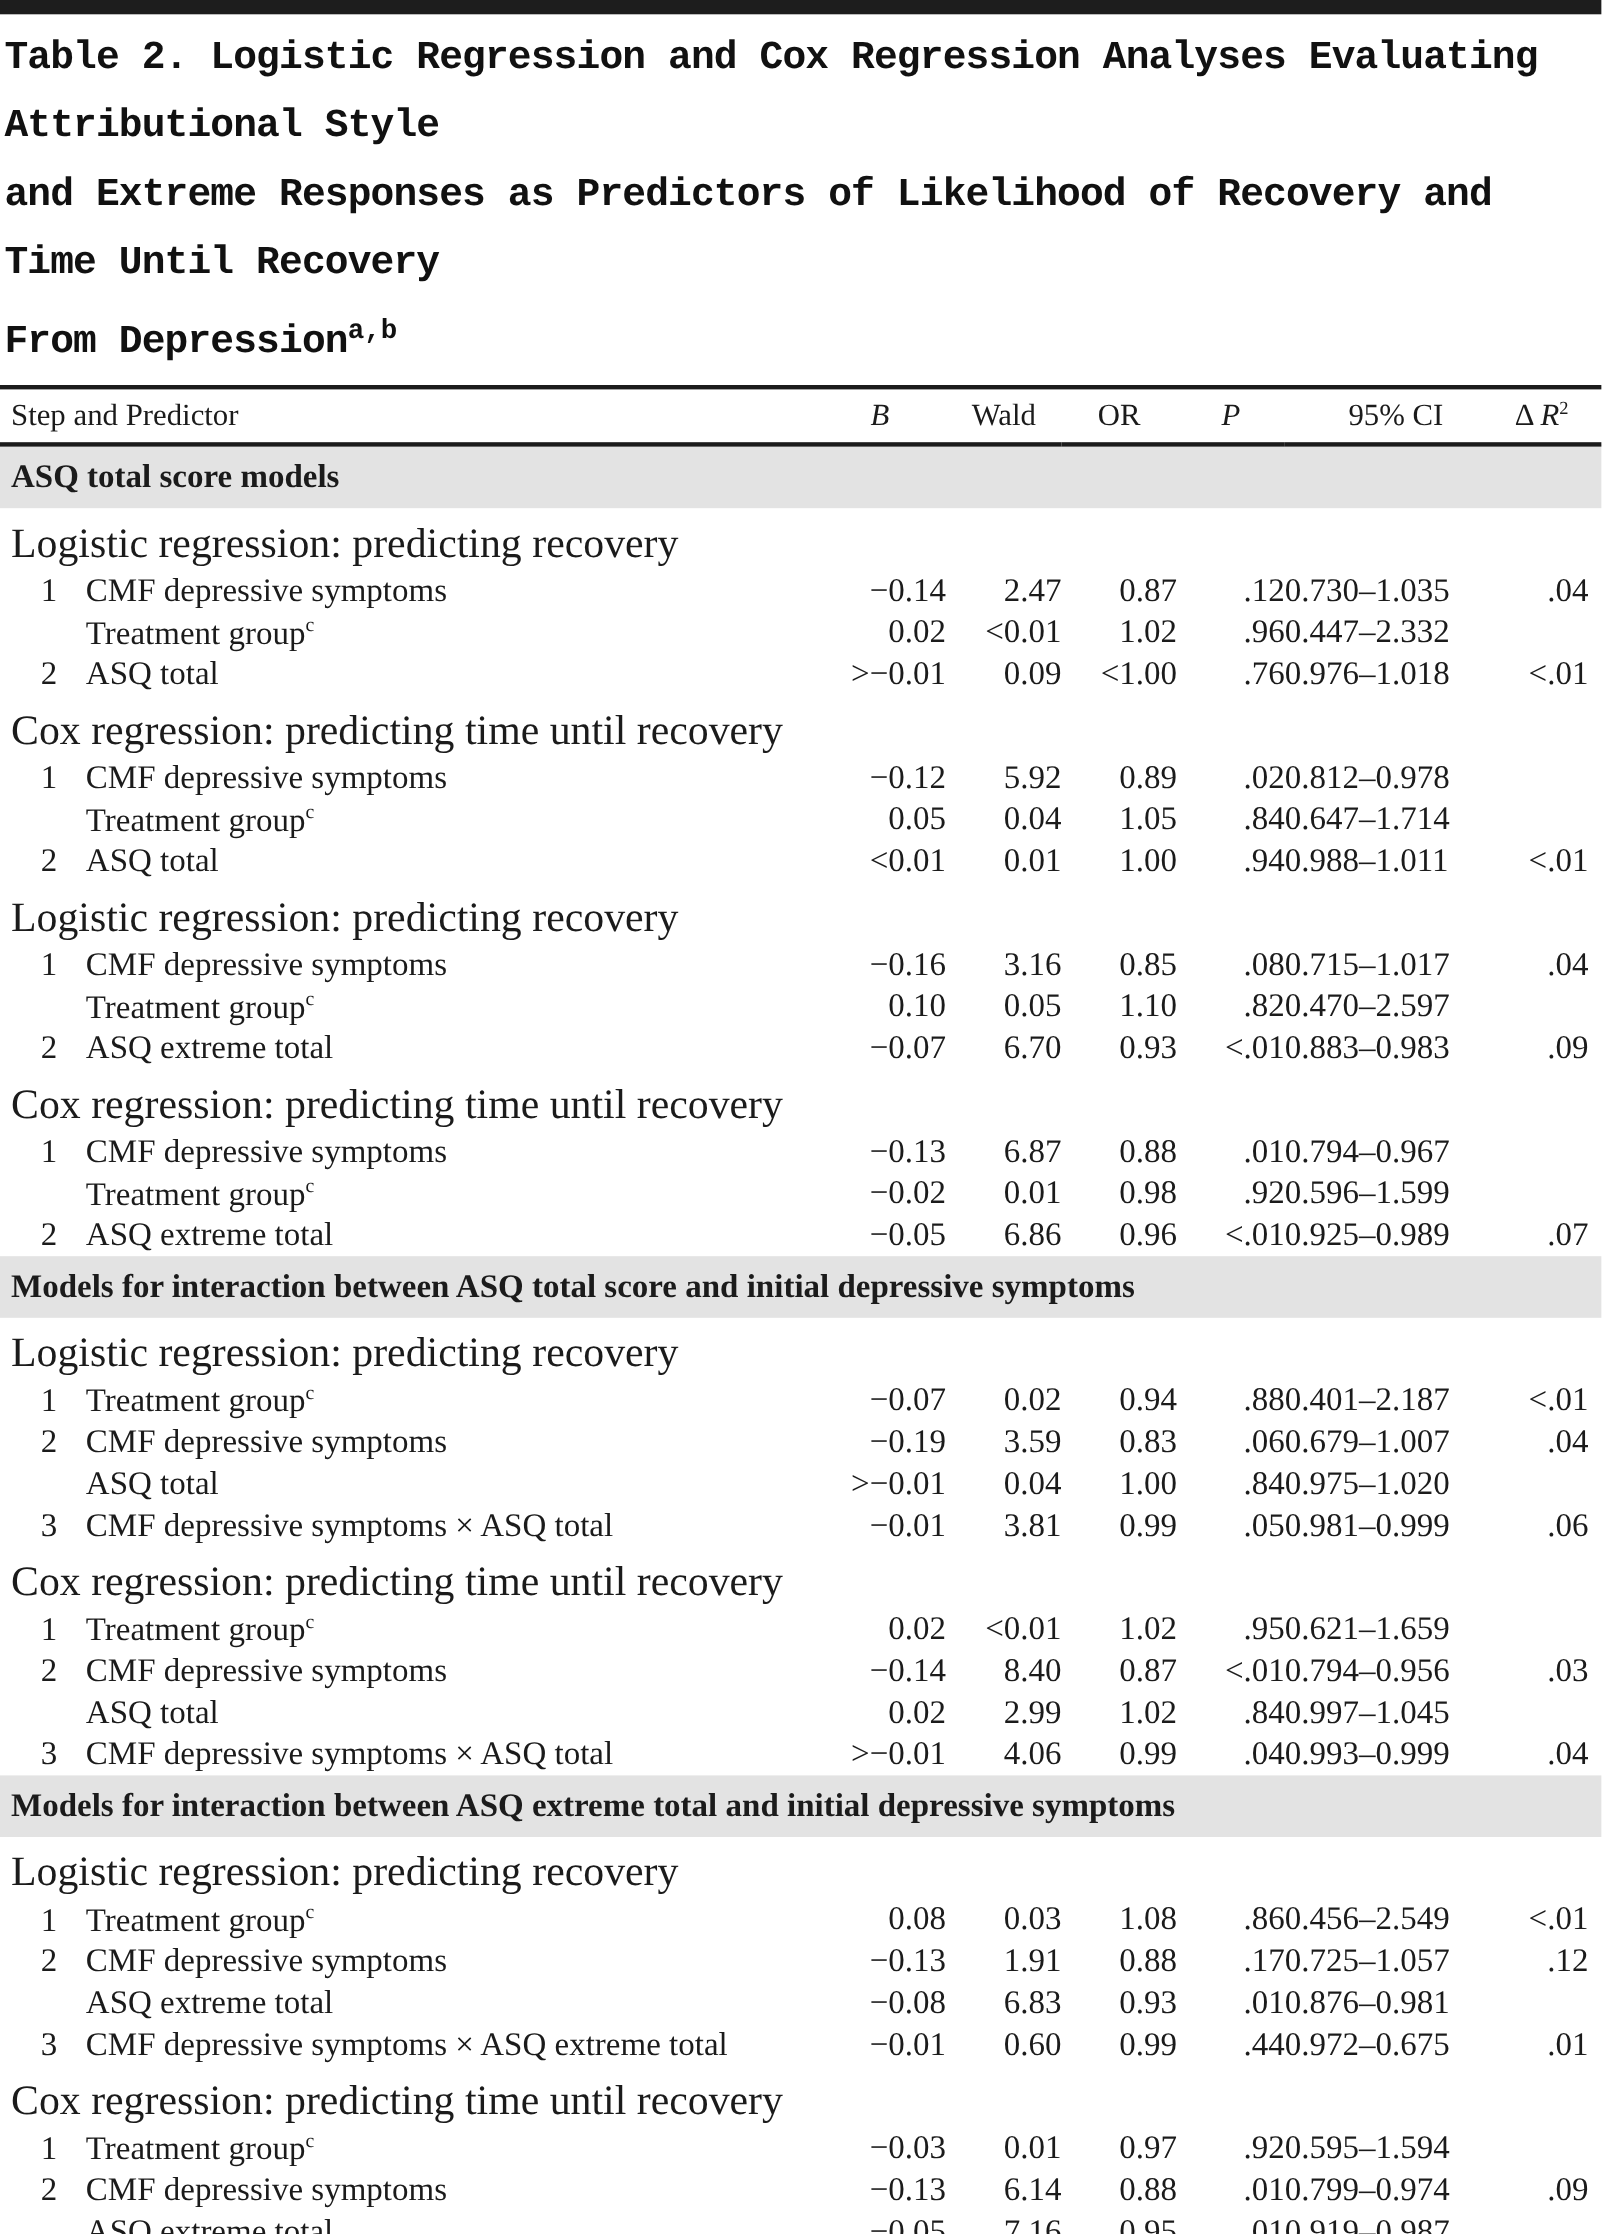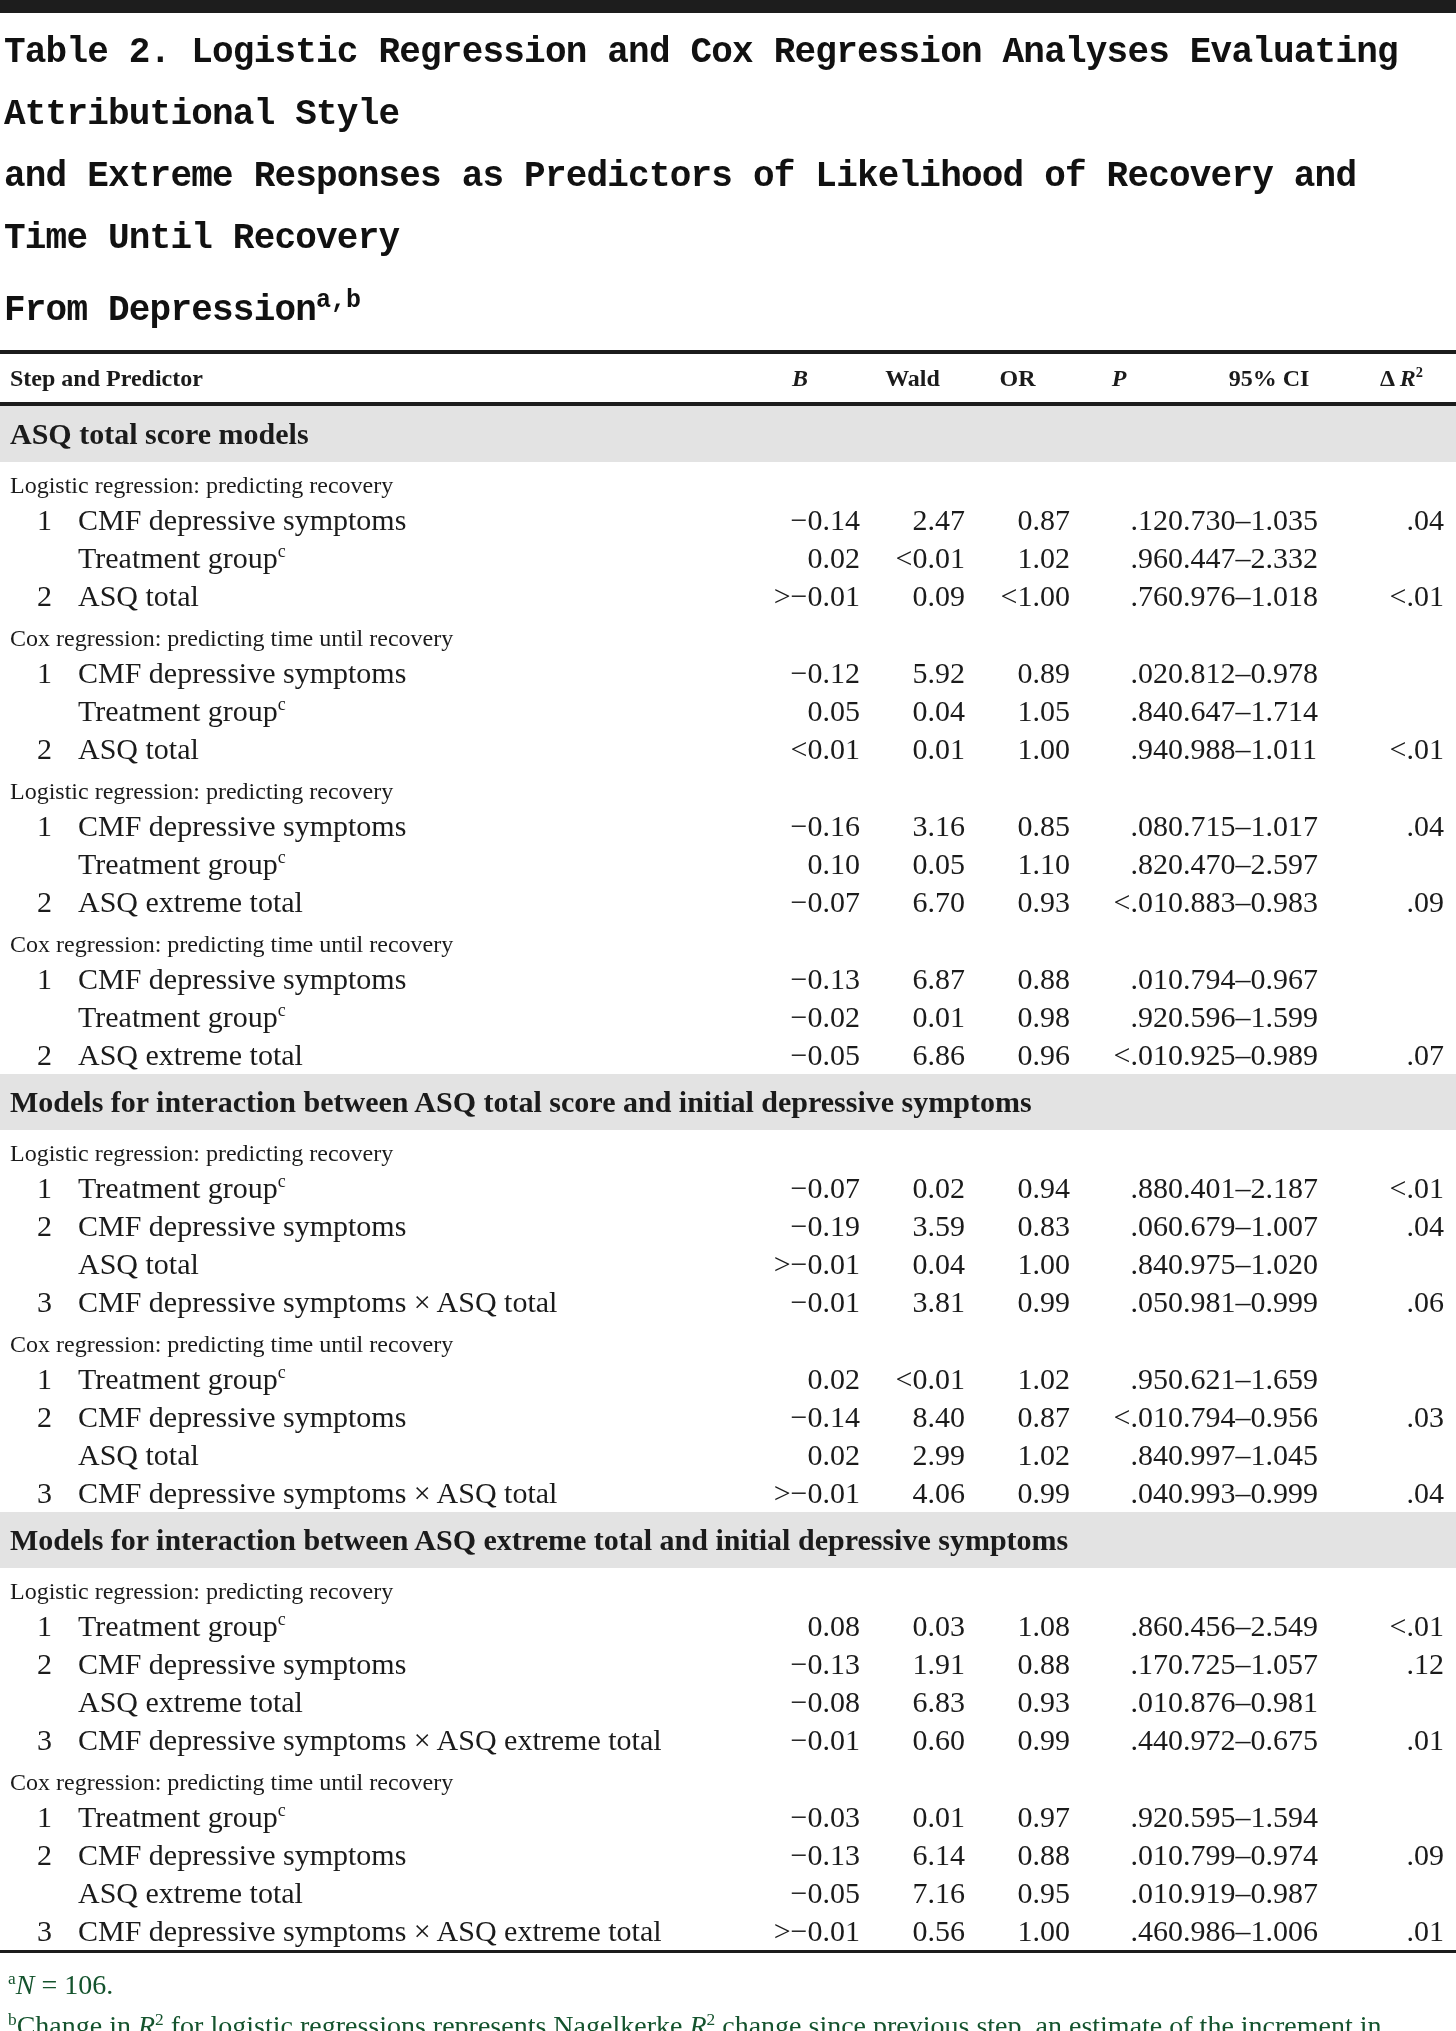--- a/index.html
+++ b/index.html
@@ -30,42 +30,42 @@
     table-layout:fixed;
   }
   table.stats col.c-pred { width:740px; }
   table.stats col.c-b    { width:120px; }
   table.stats col.c-wald { width:105px; }
   table.stats col.c-or   { width:105px; }
   table.stats col.c-p    { width:98px;  }
   table.stats col.c-ci   { width:202px; }
   table.stats col.c-dr2  { width:86px;  }
   thead th {
-    font-weight:bold;
-    font-size:24px;
+    font-weight:normal;
+    font-size:28px;
     height:48px;
     vertical-align:middle;
     text-align:center;
     padding:0;
     border-bottom:4px solid #1c1c1c;
   }
   thead th.h-pred { text-align:left; padding-left:10px; }
   thead th.h-dr2 { padding-right:23px; }
   thead .it { font-style:italic; }
   thead sup { font-size:60%; }
   tr.band td {
     background:#e3e3e3;
     height:56px;
     font-size:30px;
     padding:0 0 0 10px;
     vertical-align:middle;
     font-weight:bold;
   }
   tr.group td {
-    font-size:24px;
+    font-size:38px;
     padding:10px 0 2px 10px;
     vertical-align:bottom;
   }
   tr.data td {
     font-size:30px;
     height:38px;
     padding:0;
     vertical-align:middle;
     white-space:nowrap;
   }

